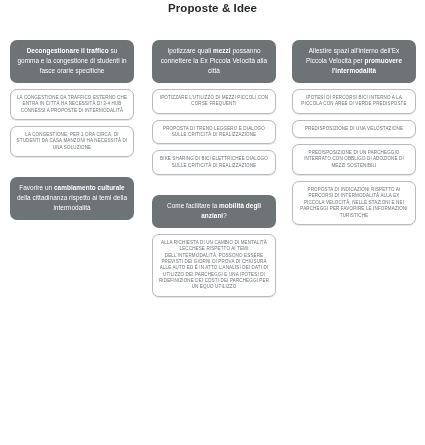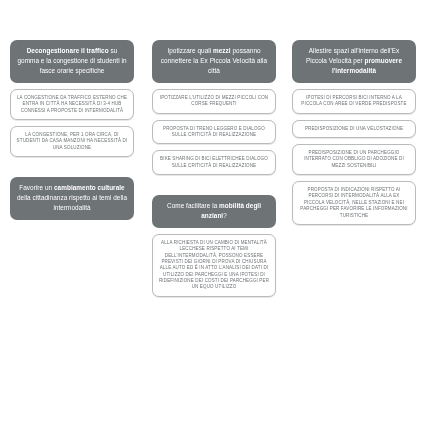--- a/index.html
+++ b/index.html
@@ -74,20 +74,21 @@
   .spacer-gap { height: 8px; }
 
   
   .stack { display: flex; flex-direction: column; gap: 6px; }
 </style>
 </head>
 <body>
 
 <div id="board">
 
+  <div class="page-title">Proposte &amp; Idee</div>
 
   <div class="column col-1">
     <div class="stack">
       <div class="head-card"><b>Decongestionare il traffico</b><span> su gomma e la congestione di studenti in fasce orarie specifiche</span></div>
       <div class="sub-card">LA CONGESTIONE DA TRAFFICO ESTERNO CHE ENTRA IN CITTÀ HA NECESSITÀ DI 3-4 HUB CONNESSI A PROPOSTE DI INTERMODALITÀ</div>
       <div class="sub-card">LA CONGESTIONE, PER 1 ORA CIRCA, DI STUDENTI DA CASA MANZONI HA NECESSITÀ DI UNA SOLUZIONE</div>
     </div>
     <div class="spacer-gap"></div>
     <div class="stack">
       <div class="head-card"><span>Favorire un </span><b>cambiamento culturale</b><span> della cittadinanza rispetto ai temi della intermodalità</span></div>

